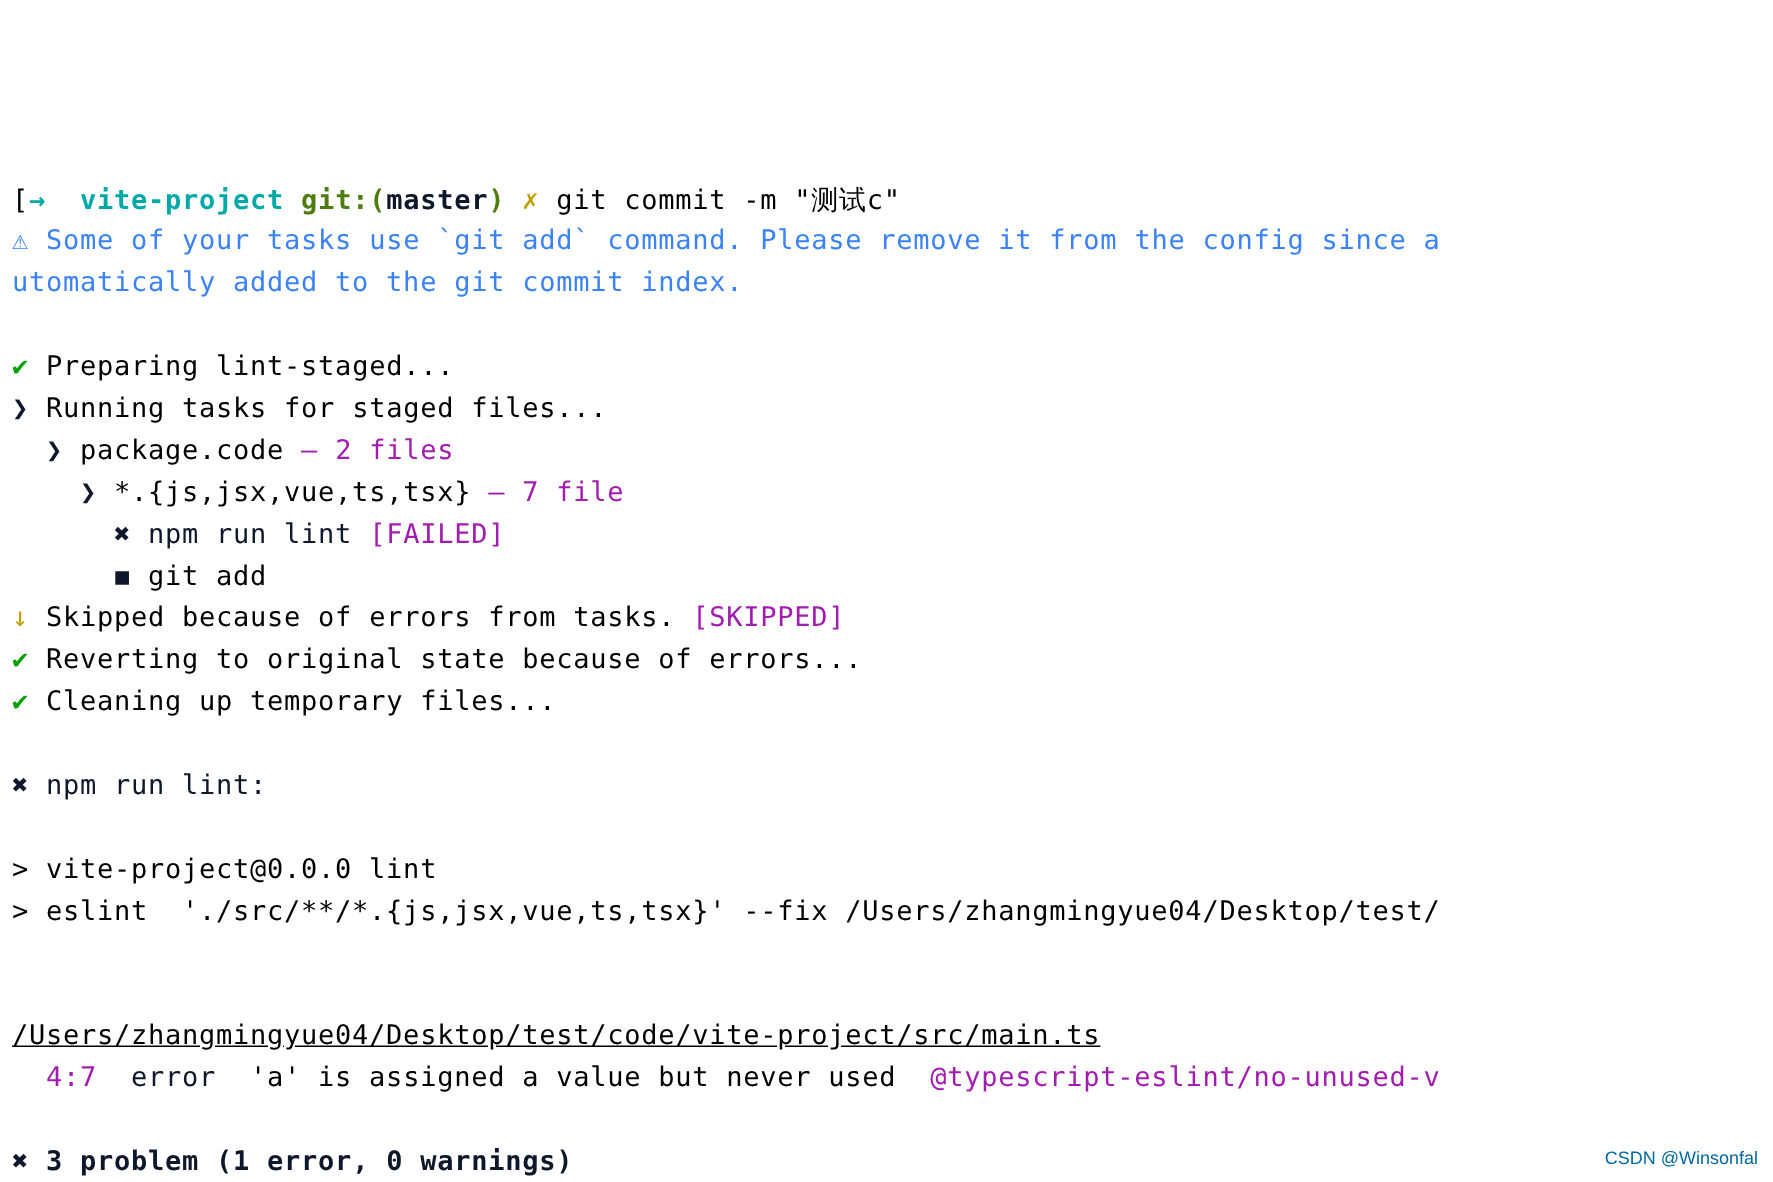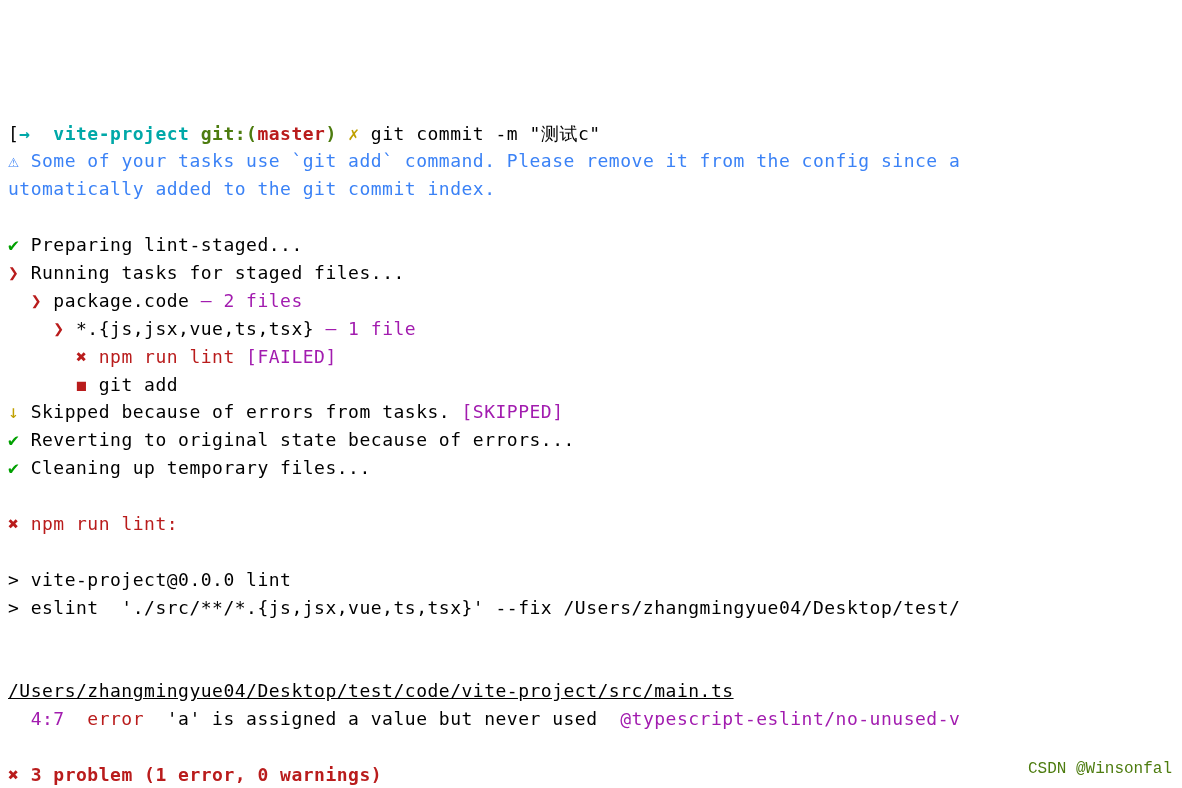--- a/index.html
+++ b/index.html
@@ -8,50 +8,50 @@
       background: #ffffff;
       font-family: "Menlo", "Monaco", "Consolas", monospace;
       font-size: 18px;
       line-height: 1.55;
       color: #000000;
       white-space: pre;
       letter-spacing: 0.5px;
     }
     .teal { color: #00a8a8; }
     .blue { color: #4d7c0f; }
-    .red { color: #b91c1c; }
+    .red { color: #0f172a; }
     .olive { color: #3b82f6; }
     .yellow { color: #c0a000; }
     .green { color: #00a000; }
     .grey { color: #a21caf; }
     .bold { font-weight: bold; }
     .underline { text-decoration: underline; }
     .watermark {
       position: fixed;
       bottom: 6px;
       right: 10px;
-      color: #4d7c0f;
-      font-size: 16px;
-      font-family: Liberation Mono, monospace;
+      color: #0369a1;
+      font-size: 12px;
+      font-family: Liberation Sans, sans-serif;
       letter-spacing: 0;
     }
   </style>
 </head>
 <body>
 
 
 
 <div><span><span>[</span><span class="teal bold">→  </span><span class="teal bold">vite-project</span><span class="blue bold"> git:(</span><span class="red bold">master</span><span class="blue bold">)</span><span class="yellow bold"> ✗ </span><span>git commit -m "测试c"</span></span>
 <span class="olive"><span>⚠ </span><span>Some of your tasks use `git add` command. Please remove it from the config since a
 utomatically added to the git commit index.</span></span>
 
 <span><span class="green">✔ </span><span>Preparing lint-staged...</span></span>
 <span><span class="red bold">❯ </span><span>Running tasks for staged files...</span></span>
 <span><span class="red bold">  ❯ </span><span>package.code</span><span class="grey"> — 2 files</span></span>
-<span><span class="red bold">    ❯ </span><span>*.{js,jsx,vue,ts,tsx}</span><span class="grey"> — 1 file</span></span>
+<span><span class="red bold">    ❯ </span><span>*.{js,jsx,vue,ts,tsx}</span><span class="grey"> — 7 file</span></span>
 <span><span class="red">      ✖ </span><span class="red">npm run lint</span><span class="grey"> [FAILED]</span></span>
 <span><span class="red">      ◼ </span><span>git add</span></span>
 <span><span class="yellow">↓ </span><span>Skipped because of errors from tasks.</span><span class="grey"> [SKIPPED]</span></span>
 <span><span class="green">✔ </span><span>Reverting to original state because of errors...</span></span>
 <span><span class="green">✔ </span><span>Cleaning up temporary files...</span></span>
 
 <span class="red"><span>✖ </span><span>npm run lint:</span></span>
 
 <span>&gt; vite-project@0.0.0 lint</span>
 <span>&gt; eslint  './src/**/*.{js,jsx,vue,ts,tsx}' --fix /Users/zhangmingyue04/Desktop/test/</span>

